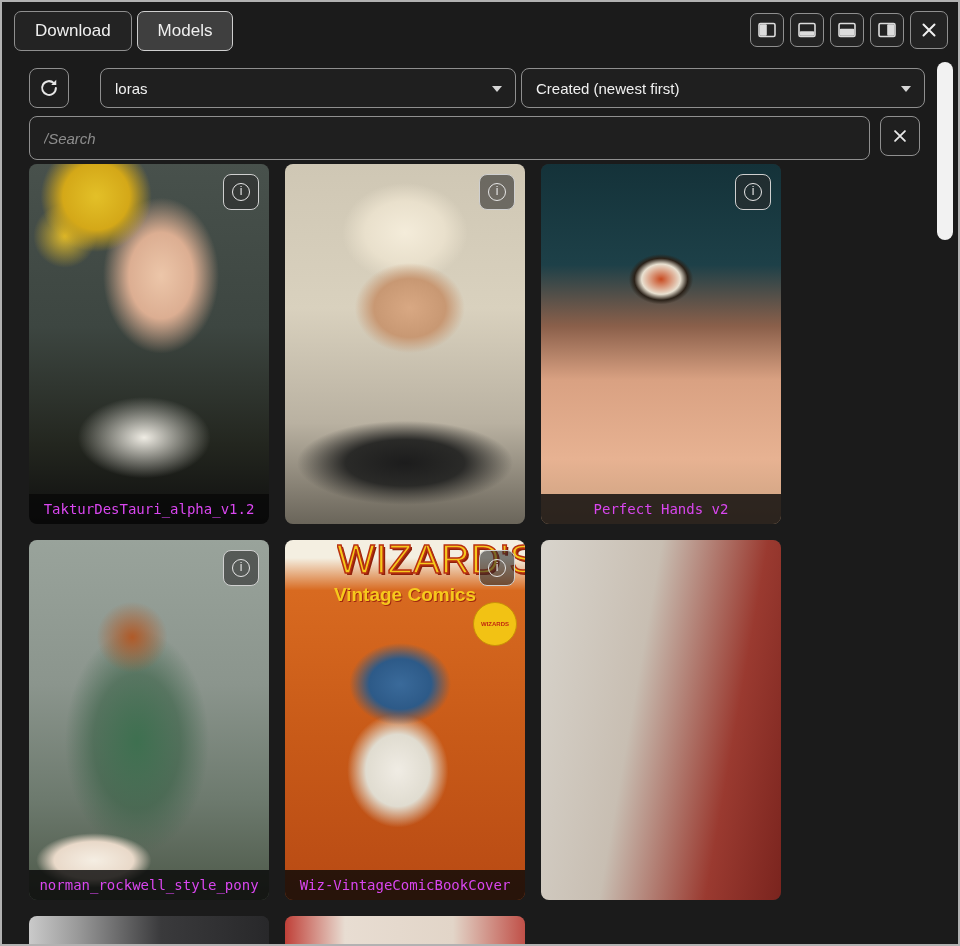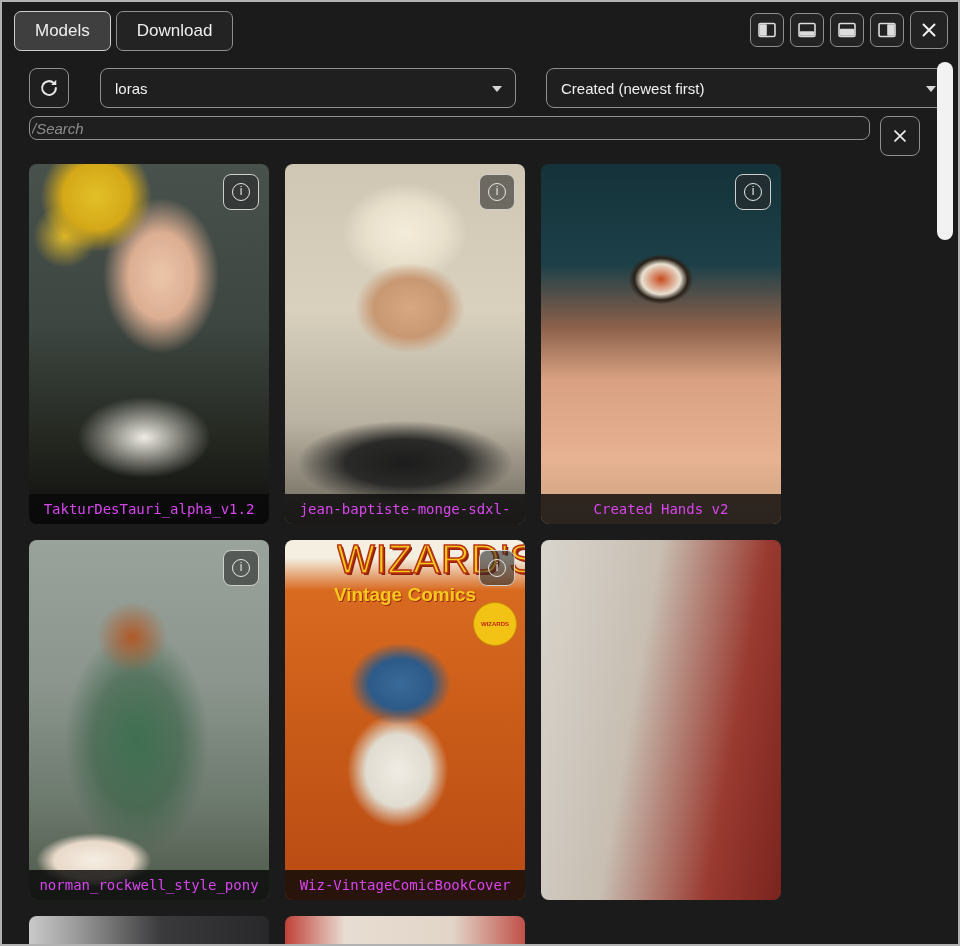--- a/index.html
+++ b/index.html
@@ -36,32 +36,32 @@
     display:flex; align-items:center; justify-content:center; cursor:pointer; padding:0;
   }
   .refresh-btn { top:66px; left:27px; width:40px; height:40px; }
   .select {
     position:absolute; top:66px; height:40px; background:#1f1f1f;
     border:1px solid #8f8f8f; border-radius:8px; color:#f0f0f0; font-size:15px;
     display:flex; align-items:center; padding:0 34px 0 14px; cursor:pointer;
     white-space:nowrap; overflow:hidden;margin-left:23px;
   }
   .select-type { left:75px; width:416px; }
-  .select-sort { left:521px; width:404px; }
+  .select-sort { left:496px; width:404px; }
   .caret {
     position:absolute; right:13px; top:17px; width:0; height:0;
     border-left:5px solid transparent; border-right:5px solid transparent;
     border-top:6px solid #d6d6d6;
   }
 
   
   .search-input {
-    position:absolute; top:114px; left:27px; width:841px; height:24px;
+    position:absolute; top:114px; left:27px; width:841px; height:44px;
     background:#1f1f1f; border:1px solid #8f8f8f; border-radius:8px;
-    color:#fde047; font-size:15px; padding:0 2px; outline:none;
+    color:#fde047; font-size:15px; padding:0 14px; outline:none;
     font-family:"Liberation Sans", sans-serif;
   }
   .search-input::placeholder { color:#8d8d8d; font-style:italic; }
   .clear-btn { top:114px; left:878px; width:40px; height:40px; position:absolute; }
 
   
   .grid {
     position:absolute; top:162px; left:27px; width:752px;
     display:grid; grid-template-columns:repeat(3,240px); grid-auto-rows:360px; gap:16px;
   }
@@ -149,22 +149,22 @@
     position:absolute; top:2px; left:1px; width:16px; height:178px;
     background:#f2f2f2; border-radius:9px; cursor:grab;
   }
 
   svg { display:block; }
 </style>
 </head>
 <body>
 
 <div class="tabbar">
+  <div class="tab">Download</div>
   <div class="tab active">Models</div>
-  <div class="tab">Download</div>
 </div>
 
 <div class="win-controls">
   <button class="icon-btn">
     <span>
       <svg width="20" height="20" viewBox="0 0 20 20">
         <rect x="2" y="3.5" width="16" height="13" rx="1.5" fill="none" stroke="#dcdcdc" stroke-width="1.6"></rect>
         <rect x="2.8" y="4.3" width="7" height="11.4" rx="1" fill="#dcdcdc"></rect>
       </svg>
     </span>
@@ -238,29 +238,28 @@
       <span class="info-glyph"></span>
     </button>
     <div class="card-label">TakturDesTauri_alpha_v1.2</div>
   </div>
 
   <div class="card">
     <div class="thumb t2"></div>
     <button class="info-btn">
       <span class="info-glyph"></span>
     </button>
-    <div class="card-label">jean-baptiste-monge-sdxl-</div>
   </div>
 
   <div class="card">
     <div class="thumb t3"></div>
     <button class="info-btn">
       <span class="info-glyph"></span>
     </button>
-    <div class="card-label">Created Hands v2</div>
+    <div class="card-label">Perfect Hands v2</div>
   </div>
 
   <div class="card">
     <div class="thumb t4"></div>
     <button class="info-btn">
       <span class="info-glyph"></span>
     </button>
     <div class="card-label">norman_rockwell_style_pony</div>
   </div>
 

